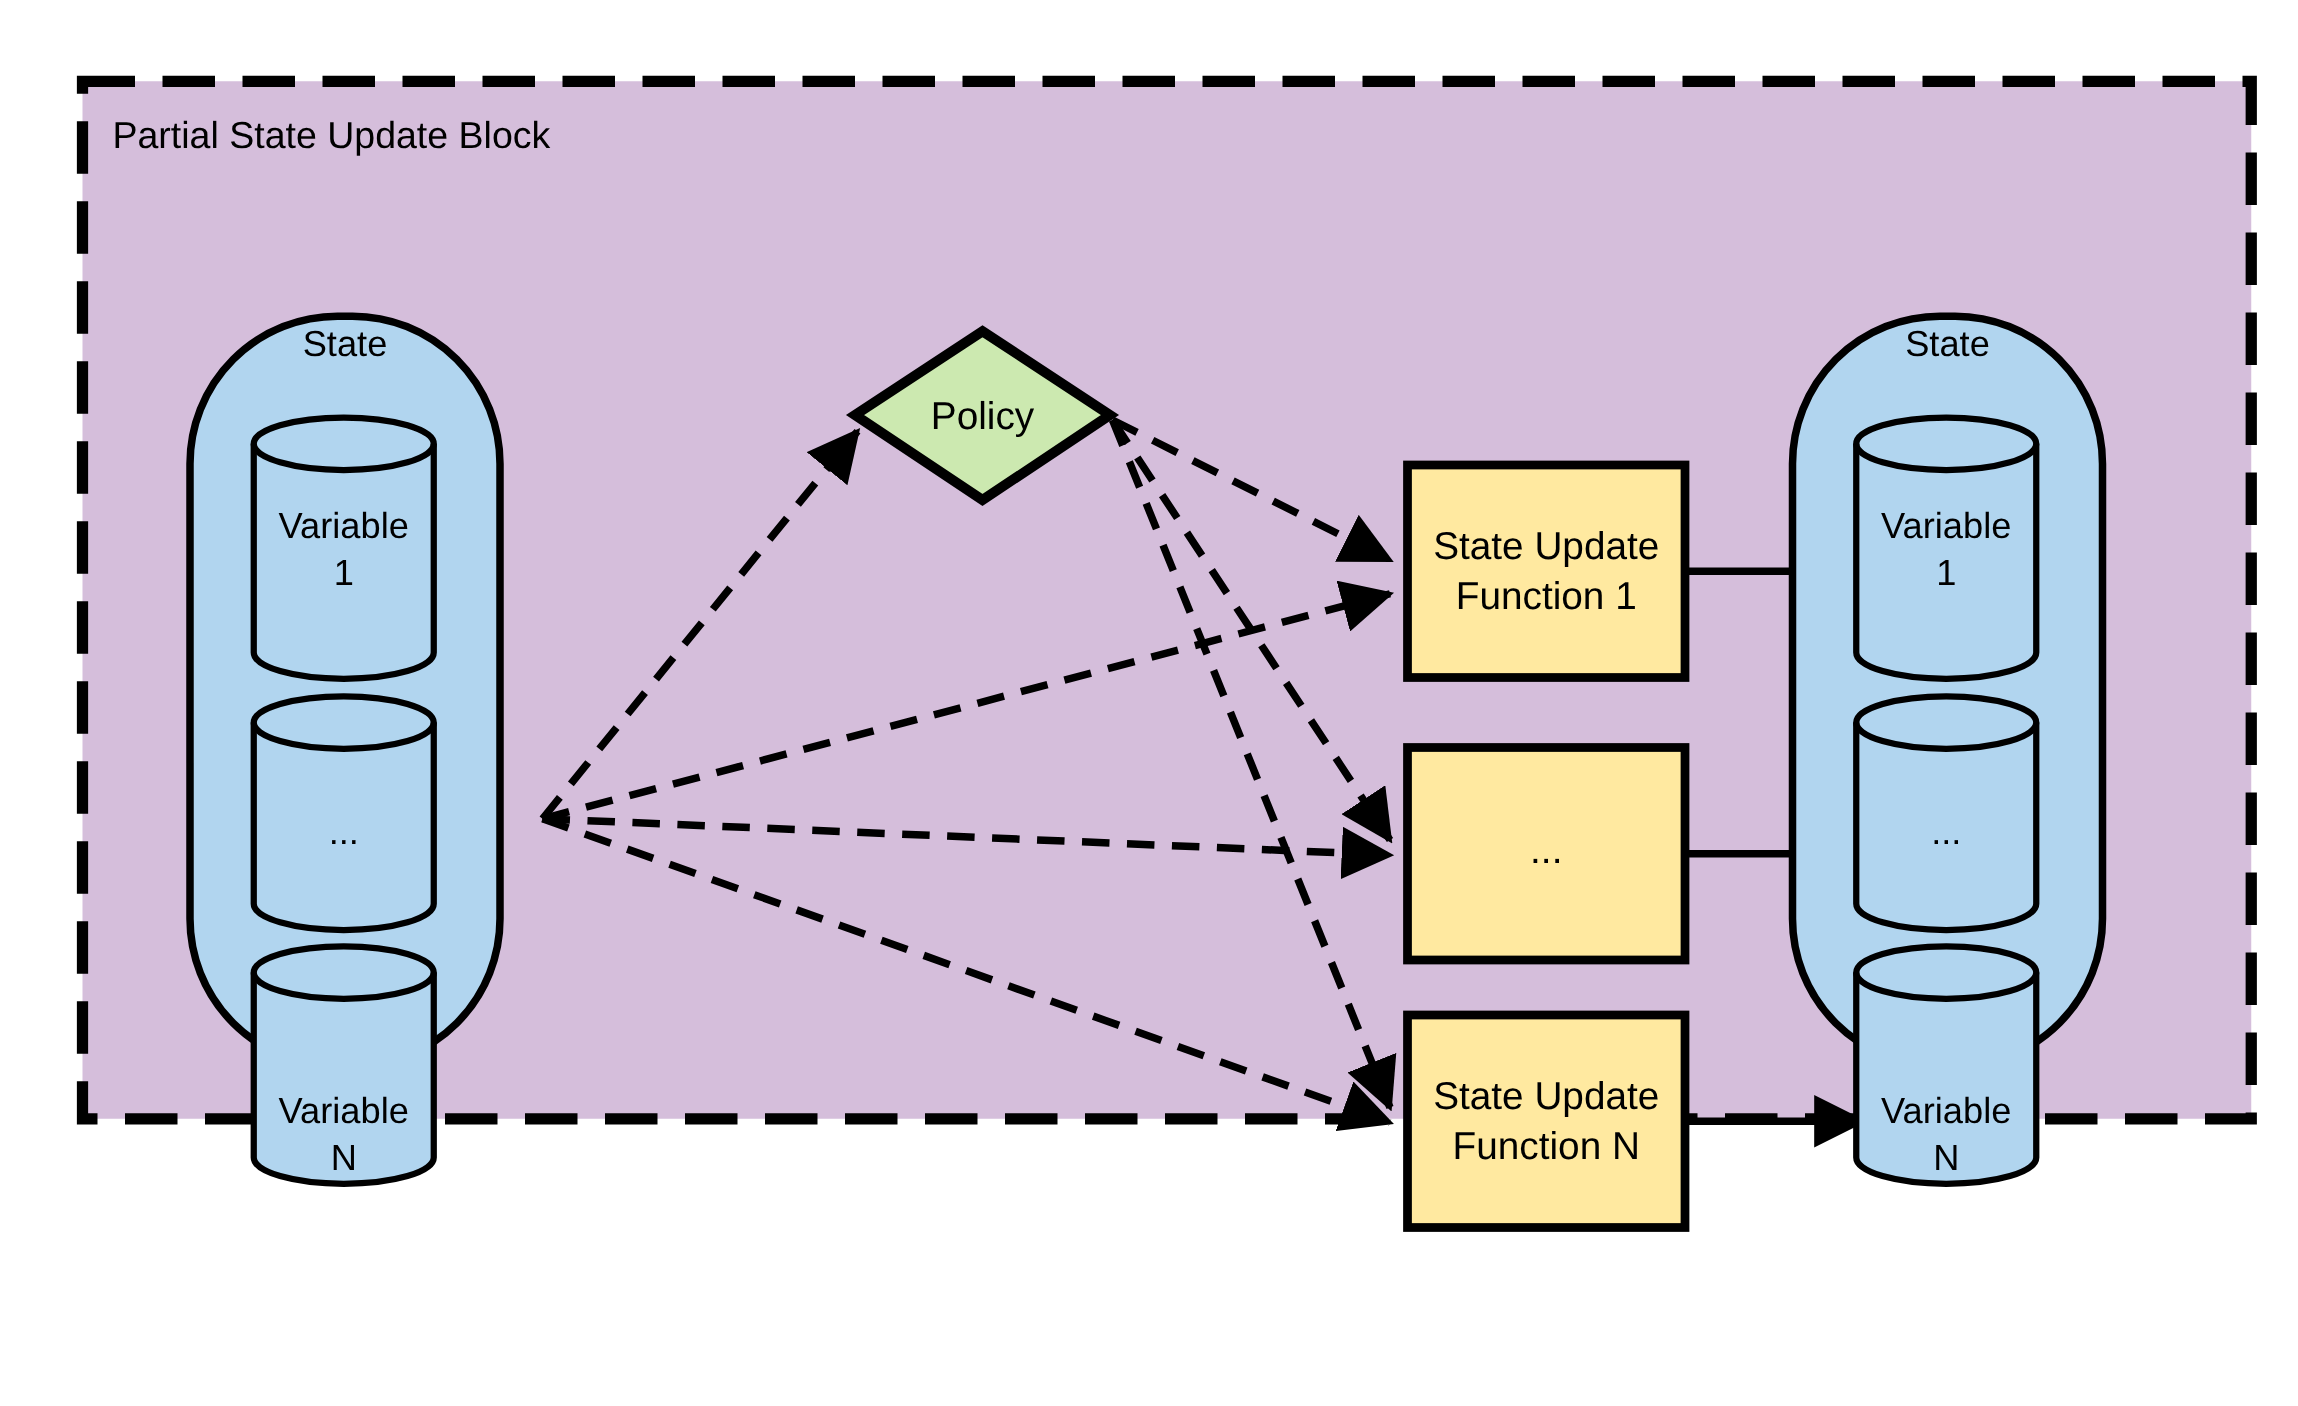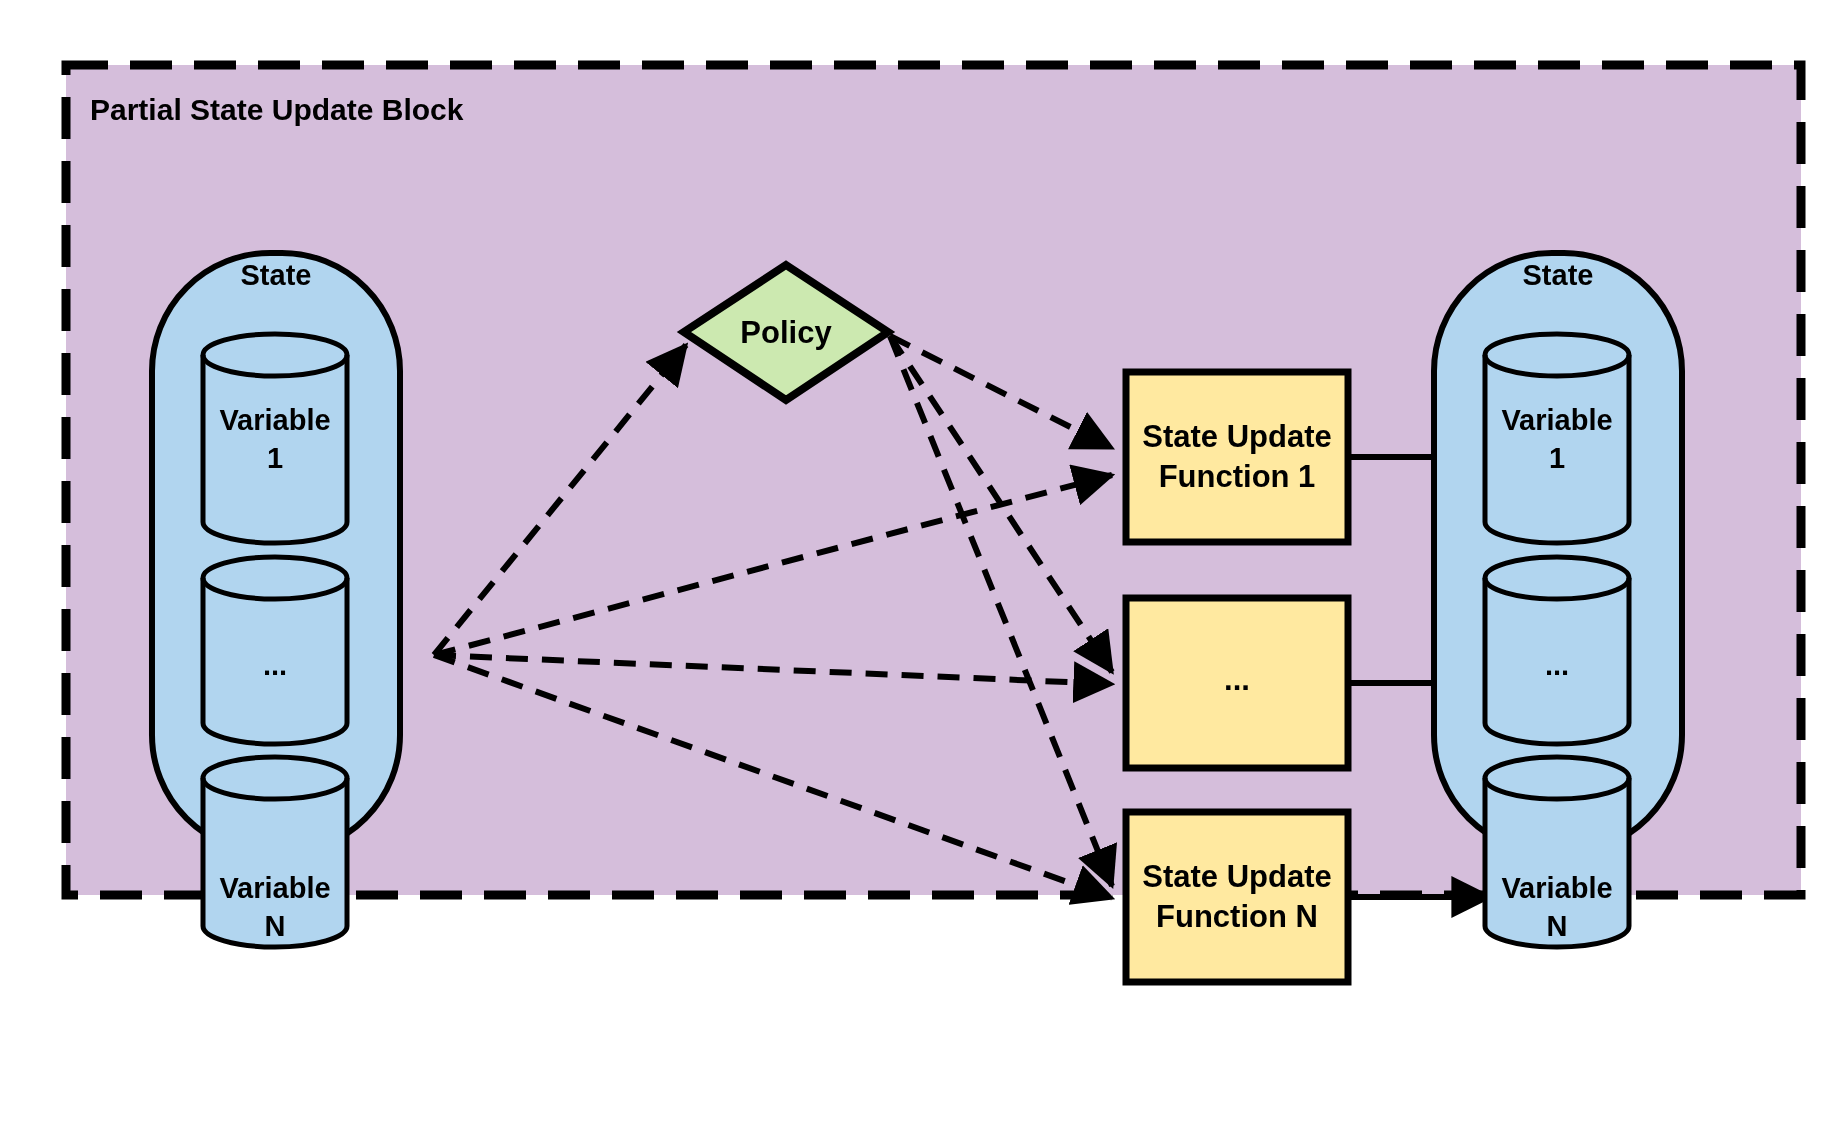--- a/index.html
+++ b/index.html
@@ -11,21 +11,20 @@
     width: 1838px;
     height: 1125px;
     font-family: "Liberation Sans", sans-serif;
     overflow: hidden;
   }
   #stage {
     position: relative;
     width: 1838px;
     height: 1125px;
     background: #ffffff;
-    font-weight: bold;
   }
   #diagram-svg {
     position: absolute;
     left: 0;
     top: 0;
     width: 1838px;
     height: 1125px;
   }
   .lbl {
     font-family: "Liberation Sans", sans-serif;

